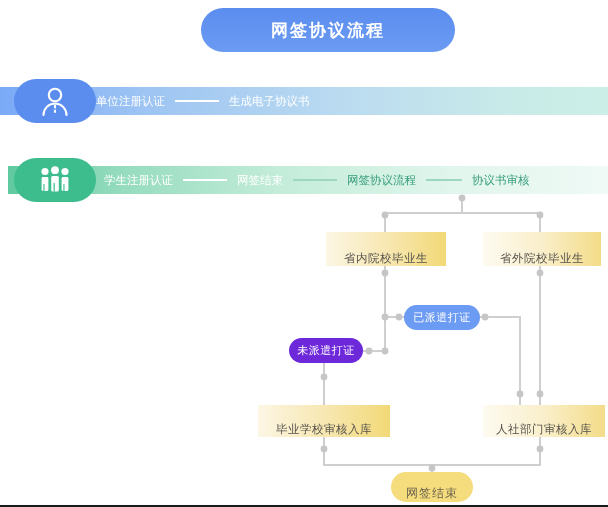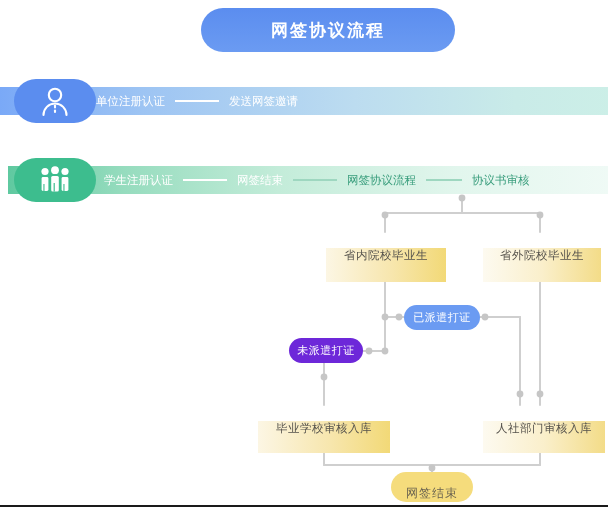--- a/index.html
+++ b/index.html
@@ -97,26 +97,25 @@
     height: 1.5px;
     background: #ffffff;
     margin: 0 9px;
     vertical-align: middle;
   }
   .dash.short { width: 36px; }
   
   .box {
     position: absolute;
     display: flex;
-    align-items: flex-start;
+    align-items: flex-end;
     justify-content: center;
     font-size: 11.5px;
     color: #55524c;
     letter-spacing: 0.5px;
-    margin-top: 16px;
   }
   .box-gold {
     background: linear-gradient(90deg, #fcf6e4 0%, #f7e6ad 55%, #f2d977 100%);
   }
   .box-gold-soft {
     background: linear-gradient(90deg, #fdfaf0 0%, #faefcb 50%, #f3dc88 100%);
   }
   #node-inprov { left: 326px; top: 232px; width: 120px; height: 34px; }
   #node-outprov { left: 483px; top: 232px; width: 118px; height: 34px; }
   #node-school  { left: 258px; top: 405px; width: 132px; height: 32px; }
@@ -166,21 +165,21 @@
 <div class="canvas">
 
   <div class="title-pill">
     <span>网签协议流程</span>
   </div>
 
   <div class="lane lane-blue">
     <div class="lane-text">
       <span class="step">单位注册认证</span>
       <span class="dash"></span>
-      <span class="step">发送网签邀请</span>
+      <span class="step">生成电子协议书</span>
     </div>
   </div>
   <div class="badge badge-blue">
     <svg width="30" height="32" viewBox="0 0 30 32">
       <circle cx="15" cy="10" r="6.2" fill="none" stroke="#ffffff" stroke-width="2.1"></circle>
       <path d="M3.5 30 a11.5 11.5 0 0 1 23 0" fill="none" stroke="#ffffff" stroke-width="2.1" stroke-linecap="round"></path>
       <line x1="15" y1="20.5" x2="15" y2="22.5" stroke="#ffffff" stroke-width="2.1" stroke-linecap="round"></line>
       <line x1="15" y1="25.5" x2="15" y2="27" stroke="#ffffff" stroke-width="2.1" stroke-linecap="round"></line>
     </svg>
   </div>

